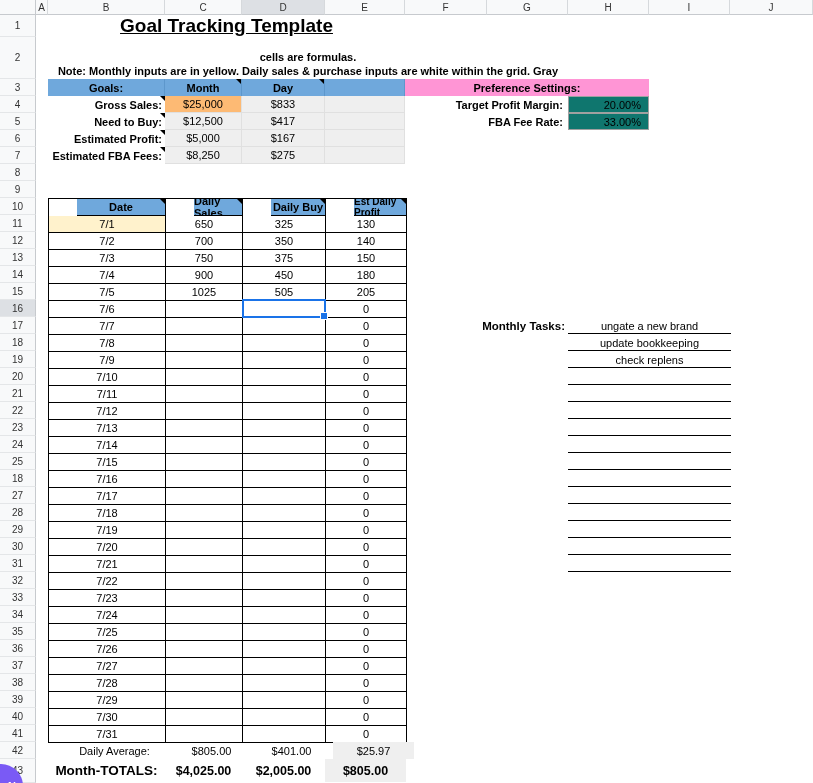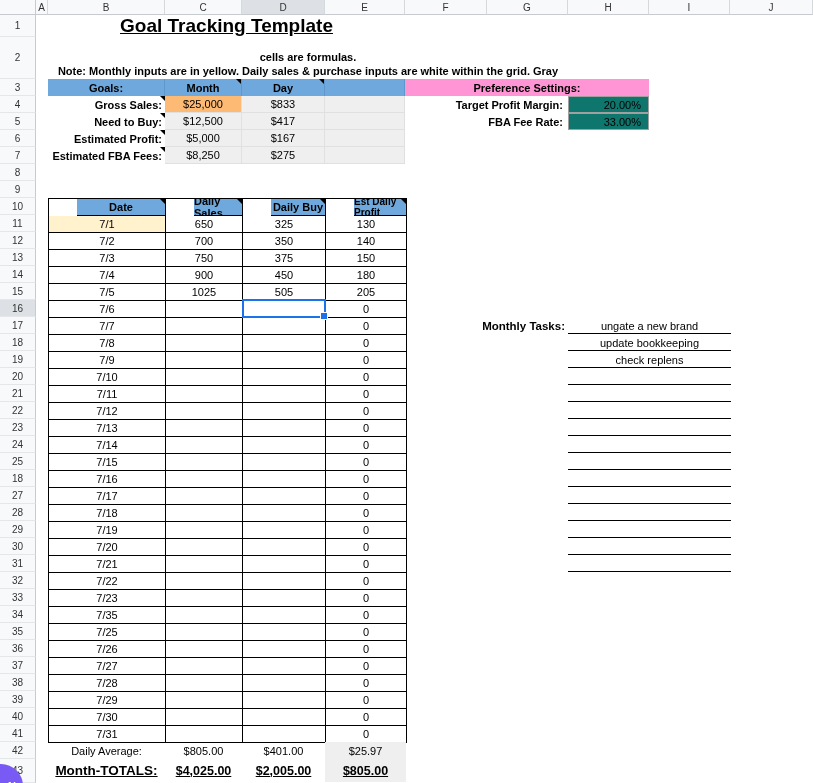--- a/index.html
+++ b/index.html
@@ -65,26 +65,26 @@
         display:flex; align-items:center; justify-content:center; }
   .dtable .drow { display:contents; }
   .dtable .rows-wrap { display:contents; }
   .dtable .rows-wrap .drow:first-of-type .date { background:#fff2cc; }
 
   
   .mark::after { content:""; position:absolute; top:0; right:0;
                  border-top:5px solid #000; border-left:5px solid transparent; }
 
   
-  .avg-row { position:absolute; left:48px; top:742px; width:358px; height:17px; display:grid;
+  .avg-row { position:absolute; left:56px; top:742px; width:358px; height:17px; display:grid;
              grid-template-columns:117px 77px 83px 81px; }
   .ac { font-size:11px; display:flex; align-items:center; justify-content:center; }
   .ac.gray { background:#efefef; }
   .tot-row { position:absolute; left:48px; top:759px; width:358px; height:23px; display:grid;
-             grid-template-columns:117px 77px 83px 81px;text-decoration:underline; }
+             grid-template-columns:117px 77px 83px 81px; }
   .tc { font-size:12.5px; font-weight:bold; display:flex; align-items:center; justify-content:center; }
   .tc.lbl { font-size:13.5px; }
   .tc.gray { background:#efefef; }
 
   
   .tasks-label { position:absolute; left:405px; top:317px; width:160px; height:17px; font-weight:bold;
                  font-size:11.5px; display:flex; align-items:center; justify-content:flex-end; }
   .tasks-lines { position:absolute; left:568px; top:317px; width:163px; display:grid;
                  grid-auto-rows:17px; }
   .task-line { border-bottom:1px solid #000; font-size:11px; display:flex; align-items:flex-end;
@@ -387,21 +387,21 @@
         </div>
       
         <div class="drow">
           <div class="td date">7/23</div>
           <div class="td"></div>
           <div class="td"></div>
           <div class="td">0</div>
         </div>
       
         <div class="drow">
-          <div class="td date">7/35</div>
+          <div class="td date">7/24</div>
           <div class="td"></div>
           <div class="td"></div>
           <div class="td">0</div>
         </div>
       
         <div class="drow">
           <div class="td date">7/25</div>
           <div class="td"></div>
           <div class="td"></div>
           <div class="td">0</div>

